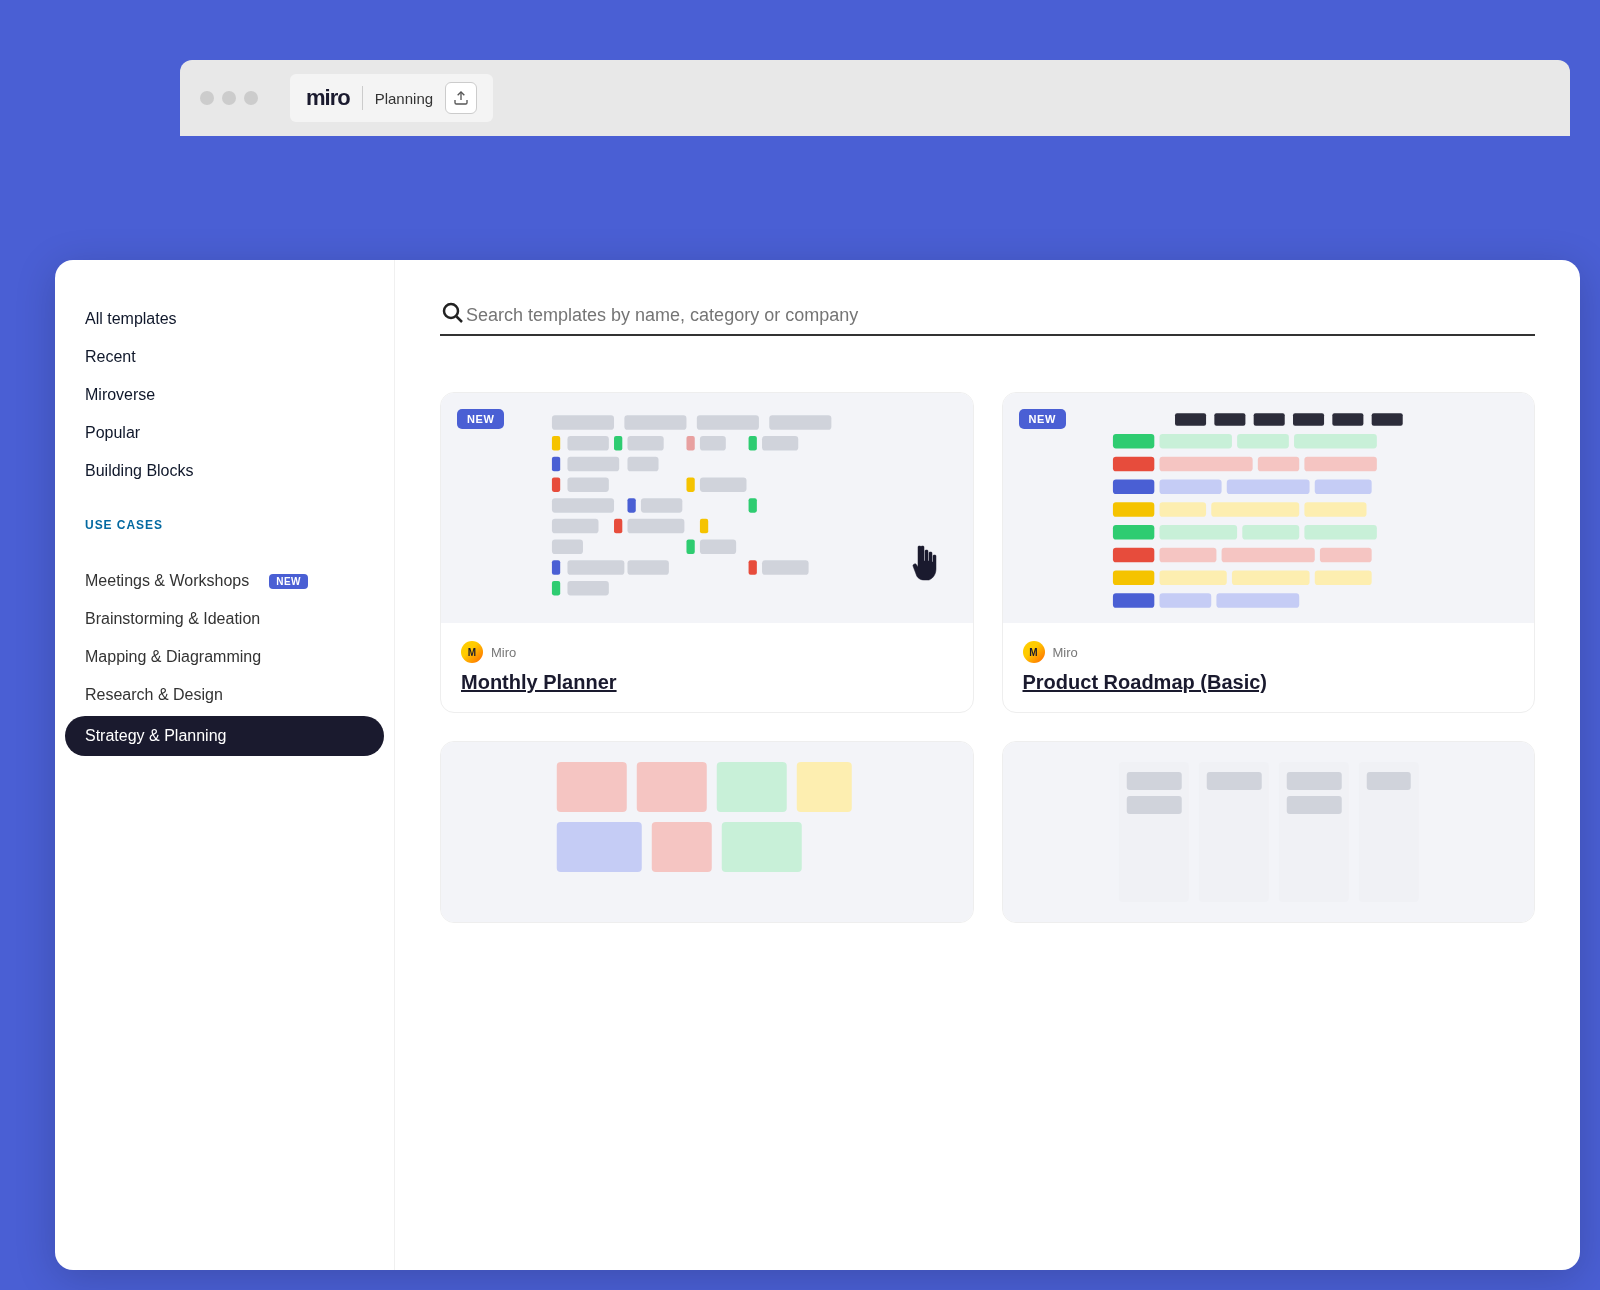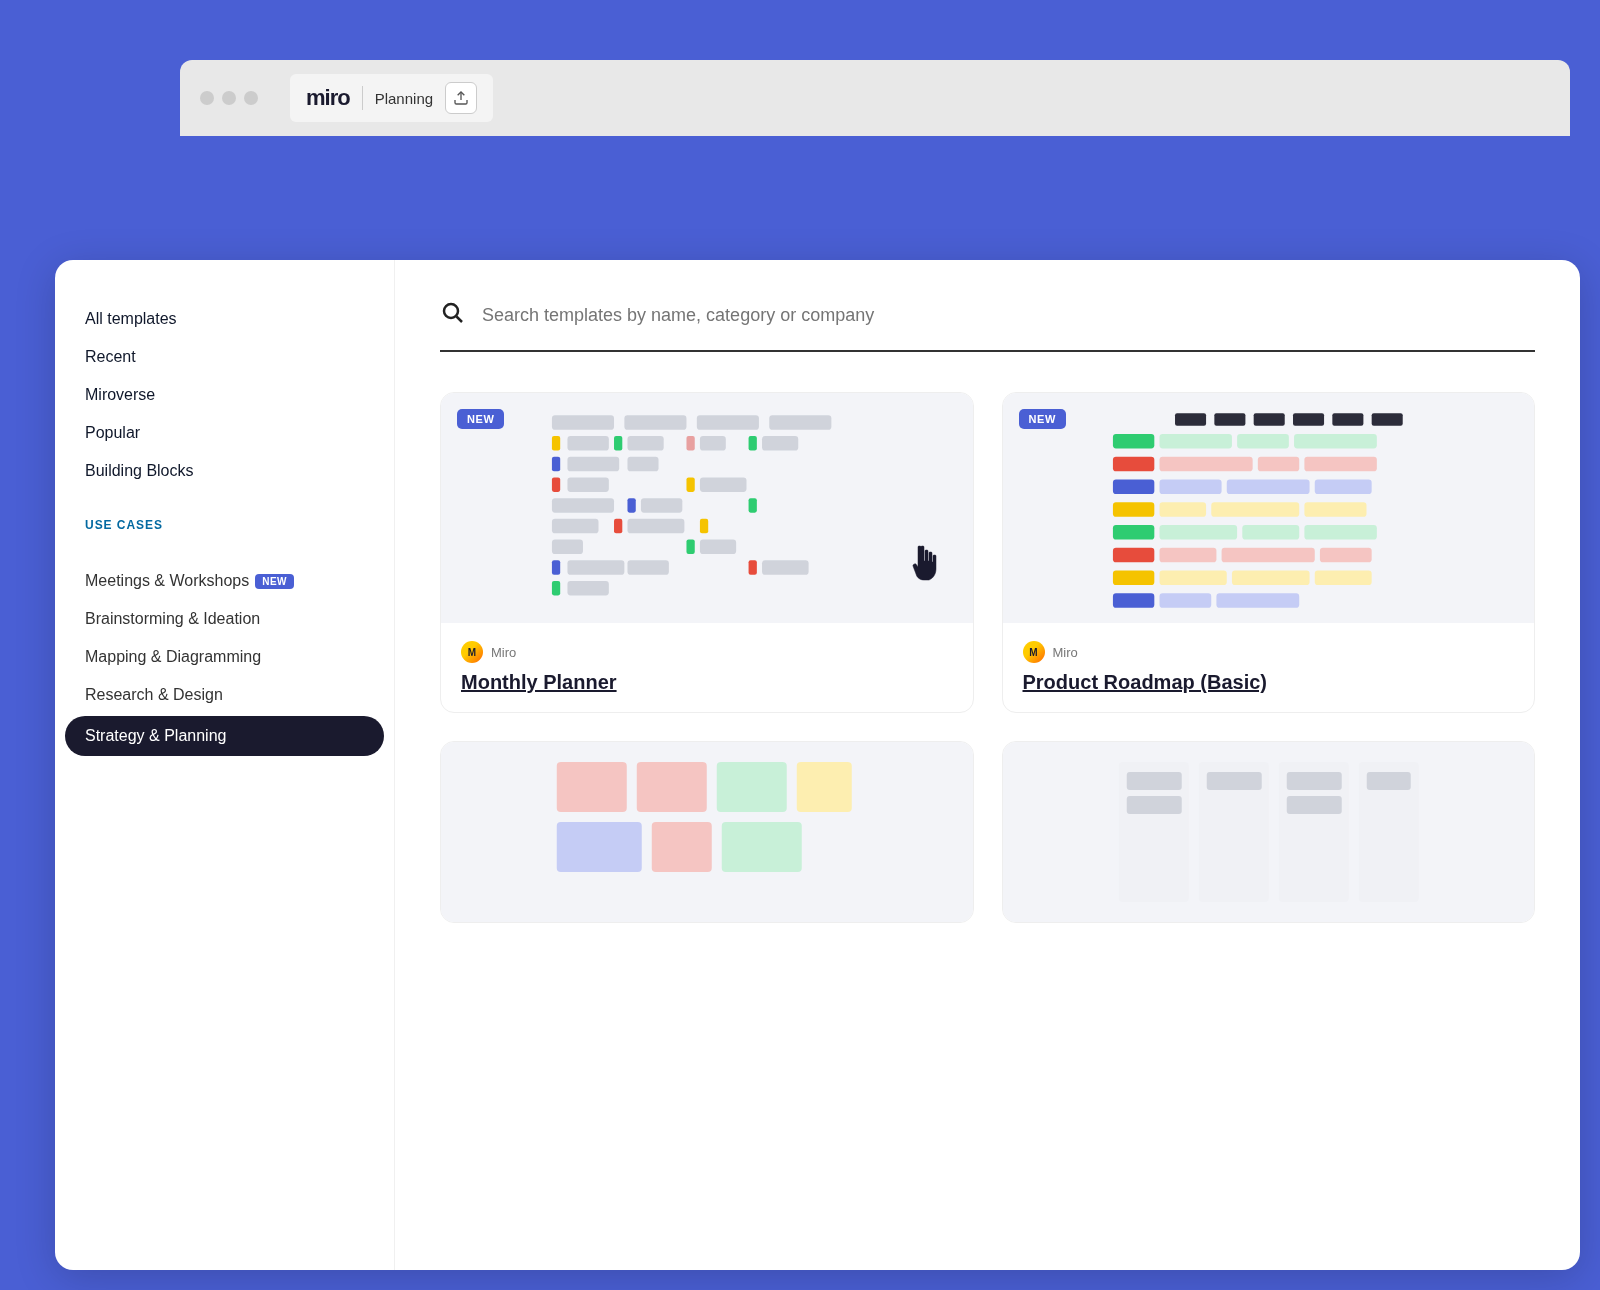--- a/index.html
+++ b/index.html
@@ -96,21 +96,21 @@
       font-weight: 700;
       color: #0369a1;
       letter-spacing: 0.08em;
       text-transform: uppercase;
       margin: 28px 0 30px;
     }
 
     .use-case-item {
       display: flex;
       align-items: center;
-      gap: 6px;
+      gap: 20px;
       padding: 10px 0;
       font-size: 16px;
       color: #333;
       cursor: pointer;
     }
     .use-case-item.active {
       background: #1a1a2e;
       color: white;
       border-radius: 30px;
       padding: 11px 20px;
@@ -131,24 +131,24 @@
     .content {
       flex: 1;
       padding: 40px 45px;
       overflow-y: auto;
     }
 
     
     .search-bar {
       display: flex;
       align-items: center;
-      gap: 18px;
+      gap: 2px;
       border-bottom: 2px solid #333;
-      padding-bottom: 20px;
-      margin-bottom: 40px;
+      padding-bottom: 4px;
+      margin-bottom: 56px;
     }
     .search-icon-wrap {
       font-size: 22px;
       color: #333;
     }
     .search-input {
       flex: 1;
       border: none;
       outline: none;
       font-size: 18px;

